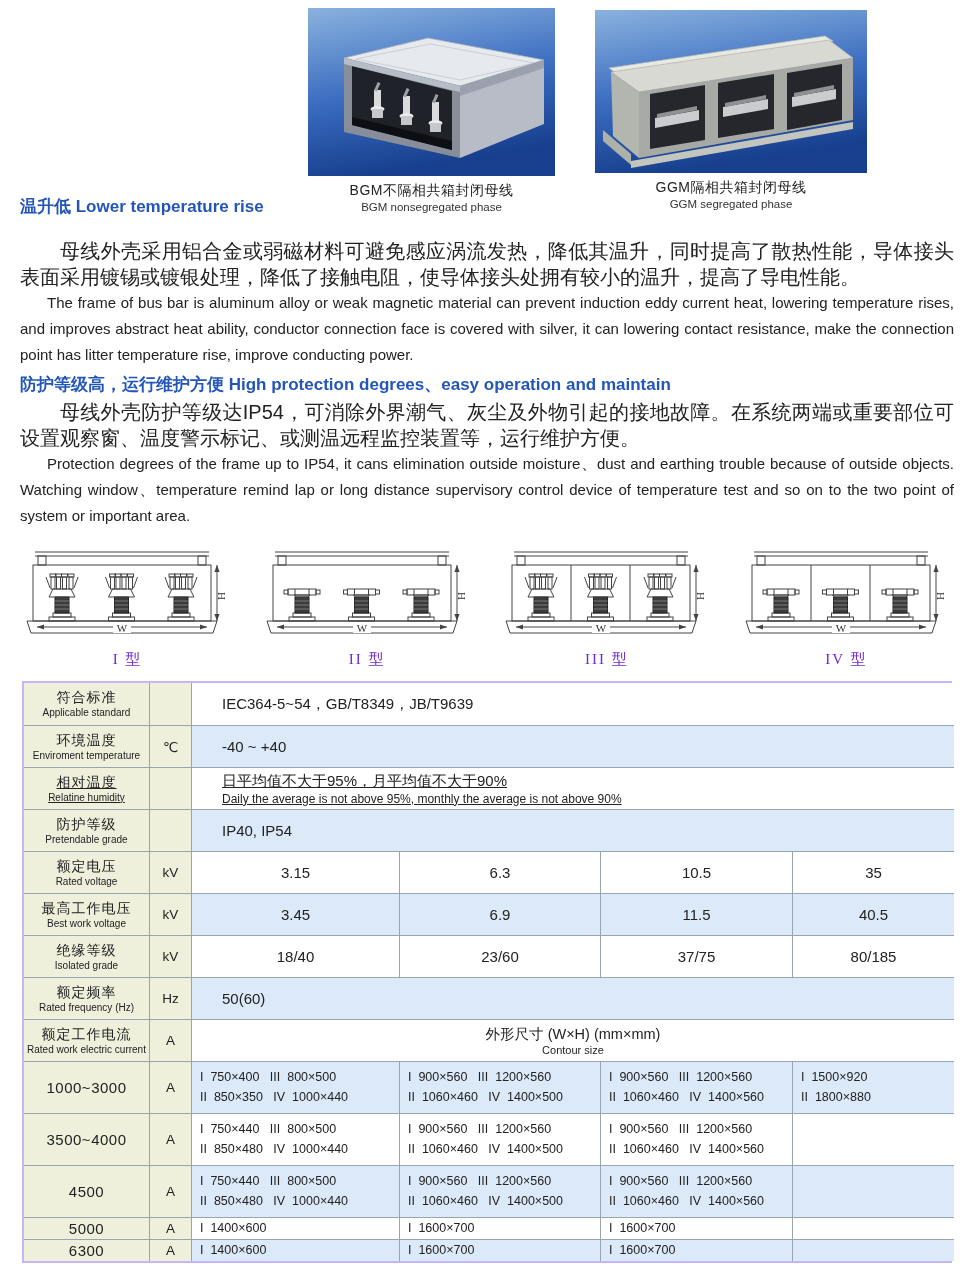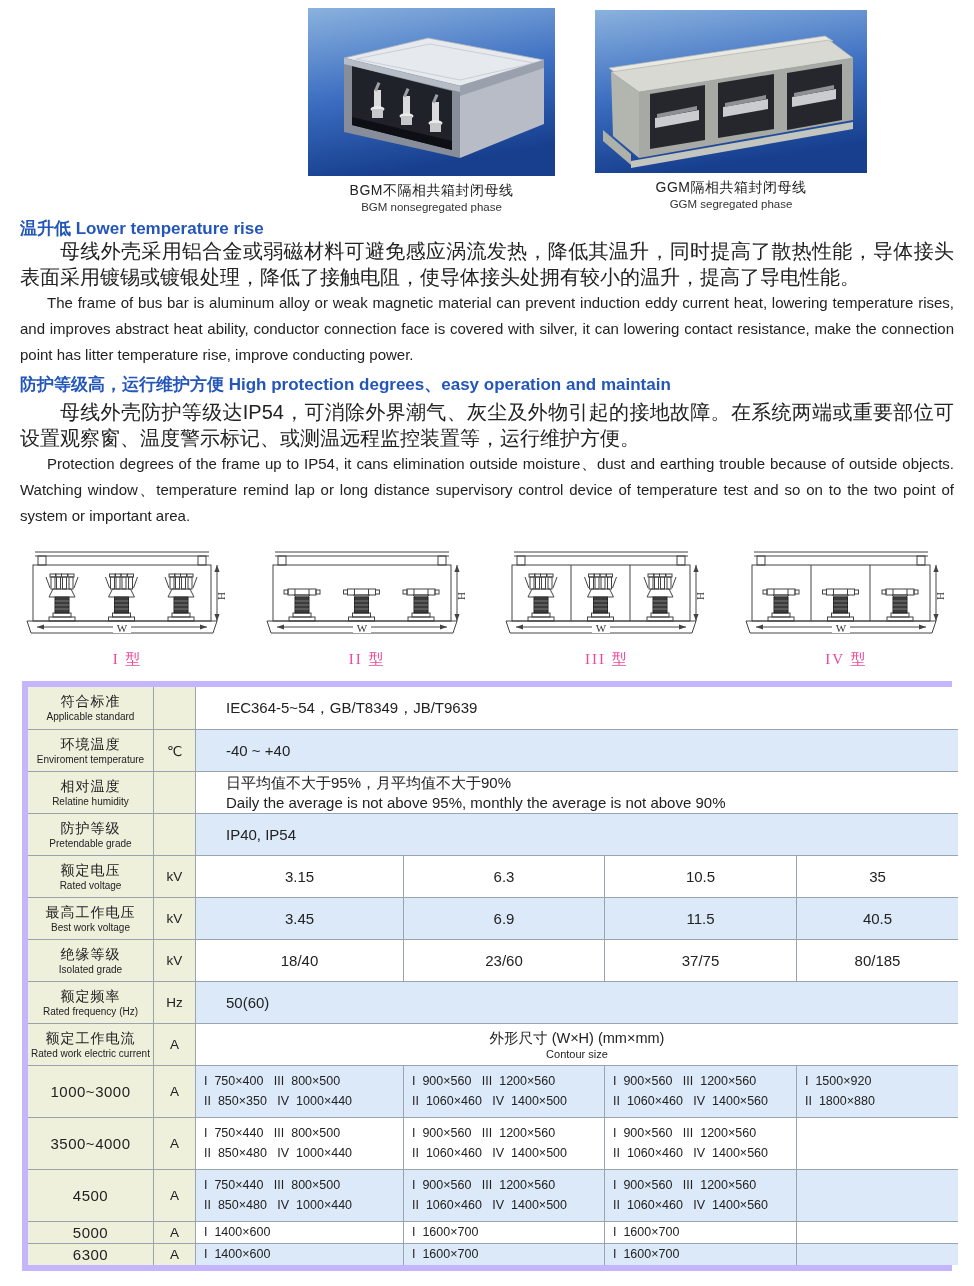--- a/index.html
+++ b/index.html
@@ -5,42 +5,42 @@
   *{box-sizing:border-box;margin:0;padding:0}
   html,body{width:974px;background:#fff}
   body{height:1286px;position:relative;overflow:hidden;
        font-family:"Liberation Sans","DejaVu Sans",sans-serif;color:#222}
   .top{position:relative;height:238px}
   .photo{position:absolute;text-align:center}
   .photo svg{display:block}
   .cap-cn{font-size:14px;color:#222;margin-top:6px;letter-spacing:.5px}
   .cap-en{font-size:11.5px;color:#333;margin-top:1px}
   .h-blue{color:#2356b8;font-weight:bold;font-size:17px}
-  #h1{position:absolute;left:20px;top:217px}
+  #h1{position:absolute;left:20px;top:195px}
   .content{margin:0 20px}
   .content .h-blue{margin:5px 0 3px}
   p.cn{font-size:20px;line-height:26px;text-align:justify;text-indent:2em}
   p.en{font-size:15px;line-height:26px;text-align:justify;text-indent:1.8em}
   .diagrams{display:flex;justify-content:space-between;align-items:flex-end;margin:14px 25px 2px 25px}
   .diagram{text-align:center}
-  .dlabel{font-family:"Liberation Serif","DejaVu Serif",serif;font-size:15px;margin-top:7px;letter-spacing:2px;color:#ec4899}
-  .spec-table{margin:12px 0 0 22px;width:930px;border:6px solid #c4b5fd}
+  .dlabel{font-family:"Liberation Serif","DejaVu Serif",serif;font-size:15px;margin-top:7px;letter-spacing:2px;color:#6d28d9}
+  .spec-table{margin:12px 0 0 22px;width:930px;border:2px solid #c4b5fd}
   .trow{display:grid;grid-template-columns:125px 42px 208px 201px 192px 162px}
   .trow>.cell{border-left:1px solid #9aa4ae}
   .trow>.cell:first-child{border-left:none}
   .trow+.trow>.cell{border-top:1px solid #9aa4ae}
   .hcell{background:#eef0dc;display:flex;flex-direction:column;justify-content:center;text-align:center;padding:2px 1px}
   .lab-cn{font-size:14px;letter-spacing:1px}
   .lab-cn.big{font-size:15px;letter-spacing:.5px}
   .lab-en{font-size:10px;color:#222;line-height:12px}
   .ucell{background:#eef0dc;display:flex;align-items:center;justify-content:center;font-size:13.5px}
   .dcell{display:flex;flex-direction:column;justify-content:center;background:#fff}
   .spanc{grid-column:3/7;padding-left:30px}
   .spanc .l1{font-size:15px}
-  .spanc .l2{font-size:15px;margin-top:1px}
+  .spanc .l2{font-size:12px;margin-top:1px}
   .centerc{grid-column:3/7;align-items:center;text-align:center}
   .centerc .l1{font-size:14.5px}
   .centerc .l2{font-size:11px}
   .vcell{align-items:center;font-size:15px}
   .dimc{padding-left:8px;font-size:12.5px;line-height:1.55;white-space:pre}
   .alt{background:#dce9f8}
 </style>
 </head>
 <body>
 
@@ -391,21 +391,21 @@
     <div class="trow" style="min-height: 42px;">
       <div class="cell hcell">
         <div class="lab-cn">环境温度</div>
         <div class="lab-en">Enviroment temperature</div>
       </div>
       <div class="cell ucell">℃</div>
       <div class="cell dcell spanc alt">
         <div class="l1">-40 ~ +40</div>
       </div>
     </div>
-    <div class="trow" style="min-height: 42px;">
+    <div class="trow" style="min-height: 42px; text-decoration: underline;">
       <div class="cell hcell">
         <div class="lab-cn">相对温度</div>
         <div class="lab-en">Relatine humidity</div>
       </div>
       <div class="cell ucell"></div>
       <div class="cell dcell spanc">
         <div class="l1">日平均值不大于95%，月平均值不大于90%</div>
         <div class="l2">Daily the average is not above 95%, monthly the average is not above 90%</div>
       </div>
     </div>

